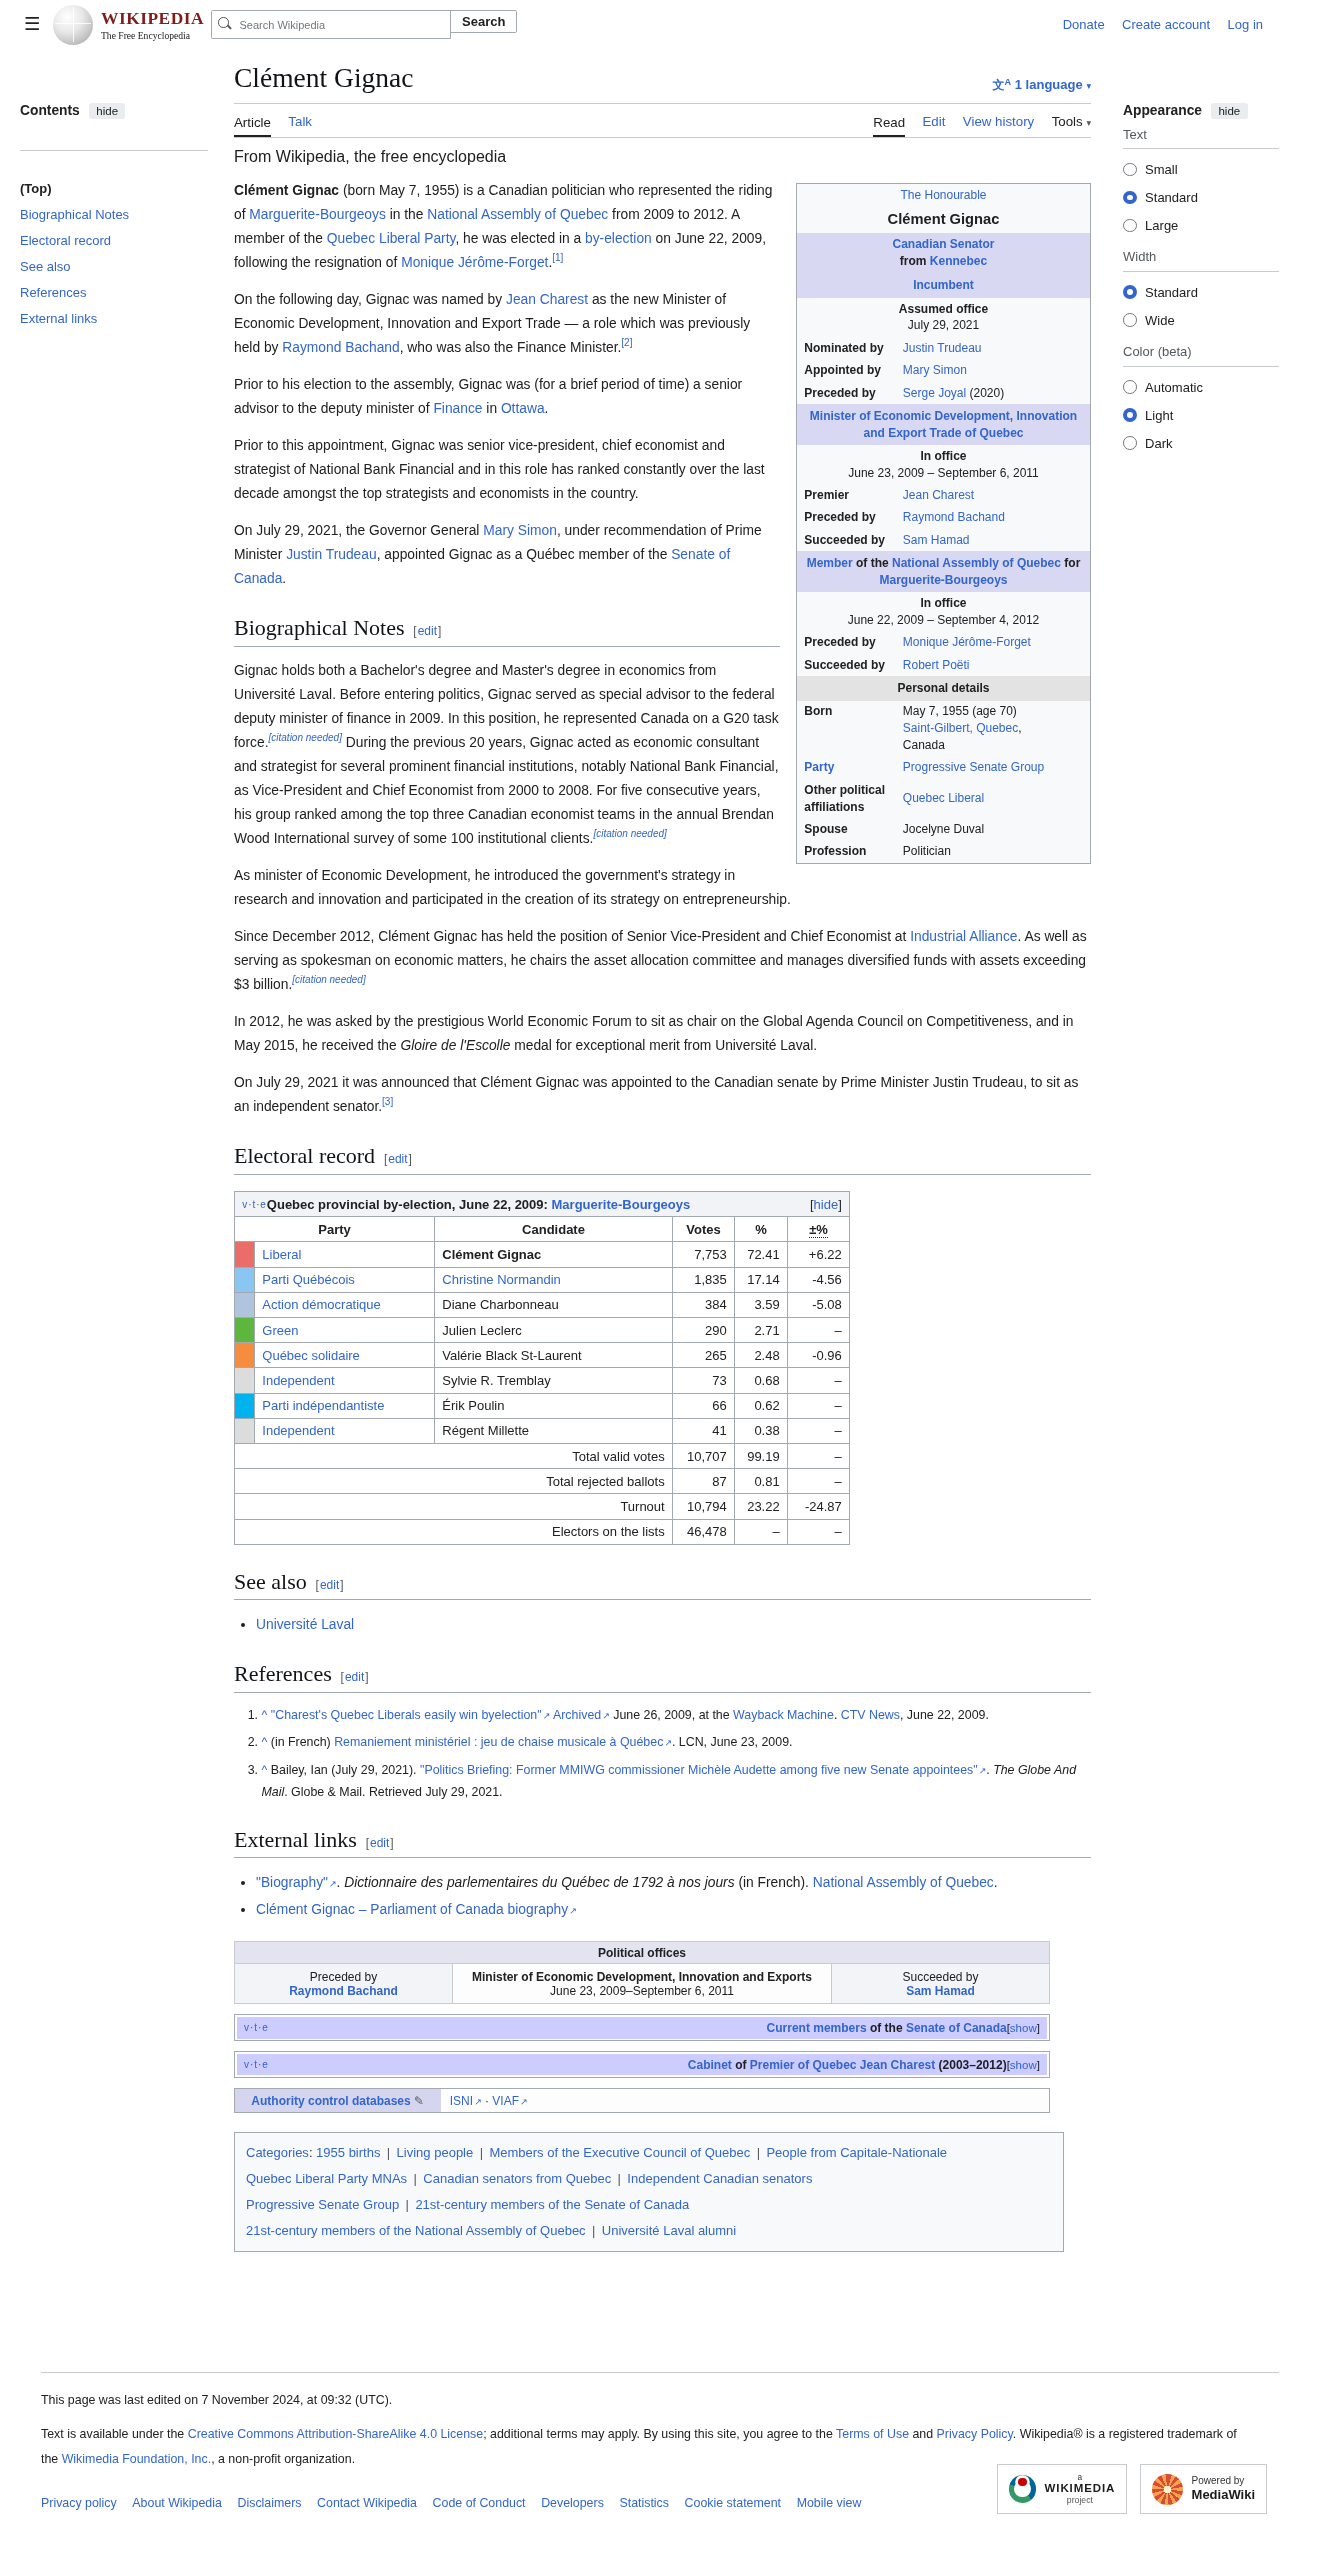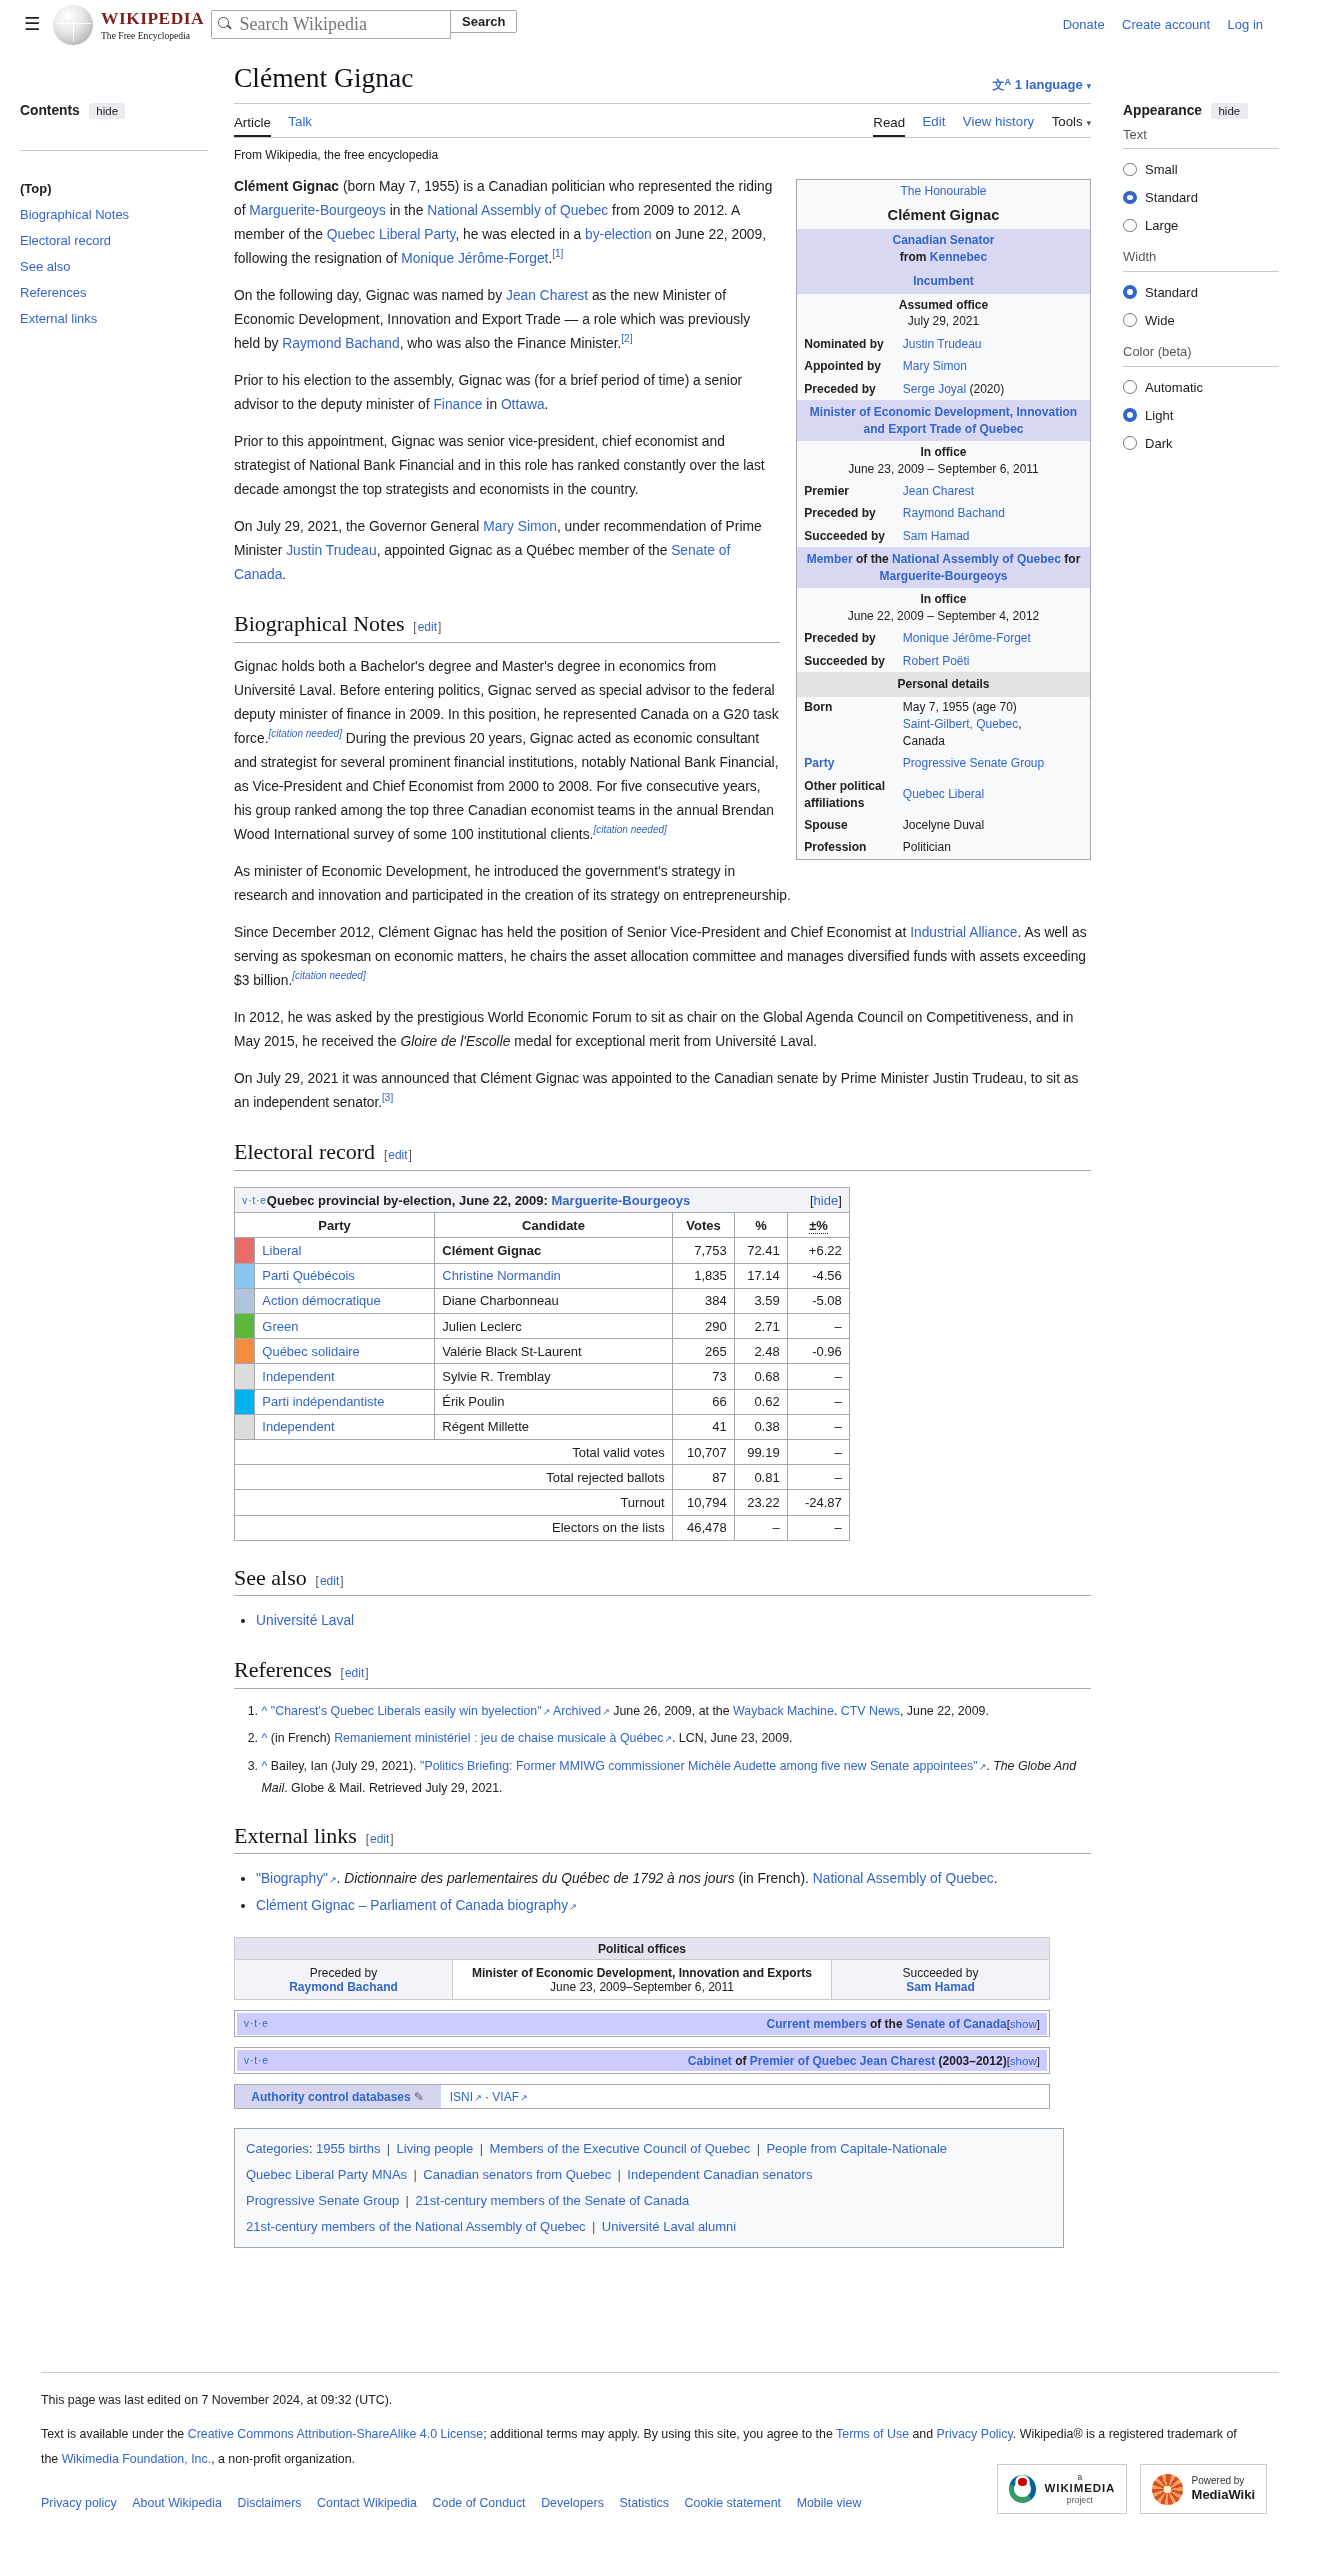--- a/index.html
+++ b/index.html
@@ -22,21 +22,21 @@
   #globe { position:absolute; left:53px; top:4.6px; width:40px; height:40px; border-radius:50%;
     background:radial-gradient(circle at 36% 30%, #ffffff 0%, #e8e8e8 40%, #bdbdbd 75%, #8f8f8f 100%); }
   #globe:before { content:""; position:absolute; left:49%; top:6%; width:0.9px; height:88%; background:rgba(255,255,255,.85); }
   #globe:after { content:""; position:absolute; top:46%; left:6%; height:0.9px; width:88%; background:rgba(255,255,255,.85); }
   #wordmark { position:absolute; left:101px; top:8.3px; font-family:"Liberation Serif","DejaVu Serif",serif; }
   #wordmark .wm1 { font-size:17.4px; font-weight:bold; letter-spacing:0.5px; color:#7f1d1d; }
   #wordmark .wm2 { font-size:9.6px; color:#202122; margin-top:0.9px; }
   #searchwrap { position:absolute; left:211px; top:10px; display:flex; height:29px; }
   #searchbox { position:relative; width:240px; height:29px; }
   #searchbox input { width:100%; height:100%; border:0.9px solid #a2a9b1; border-radius:1.8px 0 0 1.8px;
-    padding:0 7.3px 0 27.5px; font-size:18px; color:#202122; font-family:Liberation Serif, serif; outline:none; }
+    padding:0 7.3px 0 27.5px; font-size:11px; color:#202122; font-family:Liberation Sans, sans-serif; outline:none; }
   #searchbox input::placeholder { color:#72777d; }
   .mag { position:absolute; left:7.3px; top:7.3px; width:13.8px; height:13.8px; }
   .mag:before { content:""; position:absolute; left:0; top:0; width:8.3px; height:8.3px; border:1.5px solid #54595d; border-radius:50%; }
   .mag:after { content:""; position:absolute; left:9.2px; top:9.2px; width:4.6px; height:1.5px; background:#54595d; transform:rotate(45deg); }
   #searchbtn { height:23px; padding:0 11px; border:0.9px solid #a2a9b1; margin-left:-0.9px; border-radius:0 1.8px 1.8px 0;
     background:#fff; font-weight:bold; font-size:13px; color:#202122; font-family:inherit; cursor:pointer; }
   #toplinks { position:absolute; right:57px; top:17.4px; display:flex; gap:17.4px; font-size:13px; }
 
   
   #toc { position:absolute; left:20px; top:103px; width:188px; font-size:13px; }
@@ -67,21 +67,21 @@
   #lang-btn .langicon { font-size:12px; }
   #lang-btn .langicon .la { font-size:9.2px; vertical-align:3.7px; }
   .chev { font-size:9.2px; color:#54595d; padding-left:3.7px; }
   #tabbar { display:flex; align-items:flex-end; border-bottom:0.9px solid #c8ccd1; height:34px; font-size:13.3px; }
   .tab { margin-right:17.4px; padding-bottom:8.3px; cursor:pointer; }
   .tab.active { color:#202122; border-bottom:2.8px solid #202122; padding-bottom:5.5px; }
   .tab.bluetab { color:#3366cc; }
   .tab.darktab { color:#202122; }
   #tabs-right { margin-left:auto; display:flex; align-items:flex-end; }
   #tabs-right .tab { margin-right:0; margin-left:17.4px; }
-  #subtitle { font-size:12px; margin-top:10px; color:#202122; }
+  #subtitle { font-size:16px; margin-top:10px; color:#202122; }
   #article-body { margin-top:13px; }
   #article-body p { margin:0 0 13px 0; line-height:24px; }
   h2 { font-family:"Liberation Serif","DejaVu Serif",serif; font-weight:normal; font-size:22px; color:#101418;
        margin:24px 0 12px 0; padding-bottom:4.6px; border-bottom:0.9px solid #a2a9b1; overflow:hidden; }
   .editlink { font-family:"Liberation Sans","DejaVu Sans",sans-serif; font-size:12px; color:#54595d; }
   .editlink .lk { font-size:12px; }
 
   
   #infobox { float:right; width:295px; margin:3.7px 0 14.7px 16.5px; border:0.9px solid #a2a9b1; background:#f8f9fa;
     border-collapse:collapse; font-size:12px; line-height:1.4; }

